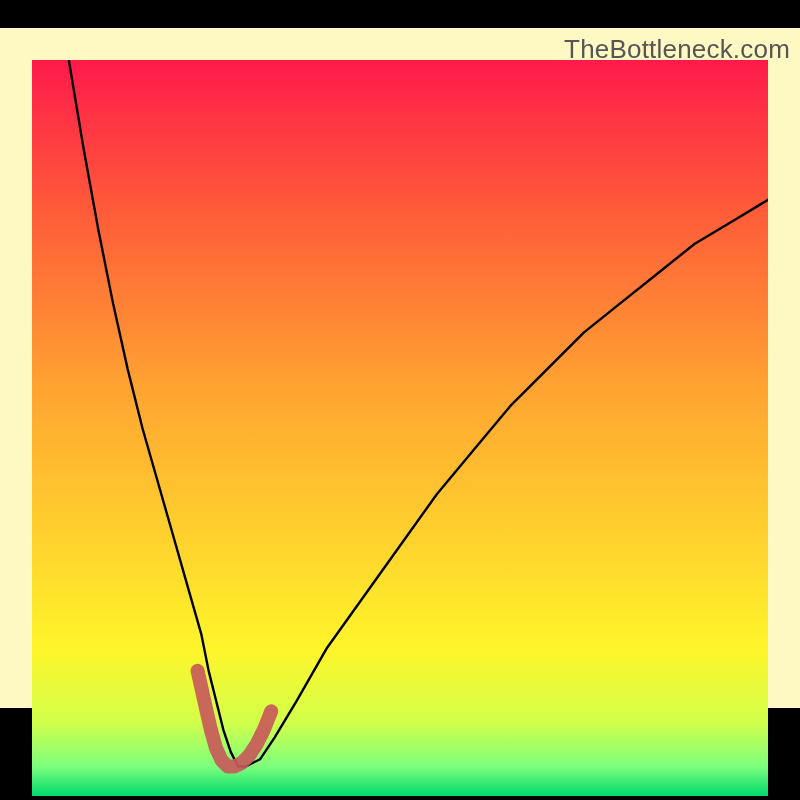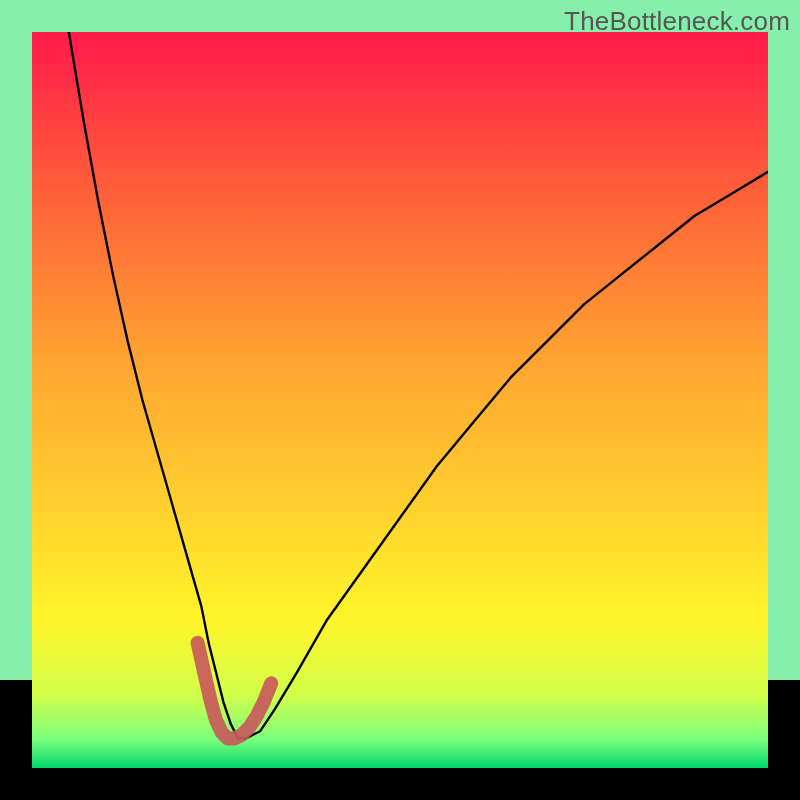--- a/index.html
+++ b/index.html
@@ -1,17 +1,17 @@
 <!DOCTYPE html>
 <html><head>
 <meta charset="utf-8">
 <style>
   * { margin: 0; padding: 0; box-sizing: border-box; }
   html, body { width: 800px; height: 800px; background: #000; overflow: hidden; }
-  .wrap { position: relative; width: 800px; height: 680px; background: #86efac; }
+  .wrap { position: relative; width: 800px; height: 680px; background: #fef9c3; margin-top: 28px; }
   .watermark {
     position: absolute;
     top: 6px;
     right: 10px;
     font-family: Arial, Helvetica, sans-serif;
     font-size: 26px;
     color: #565656;
     font-weight: 500;
     letter-spacing: 0.2px;
   }

